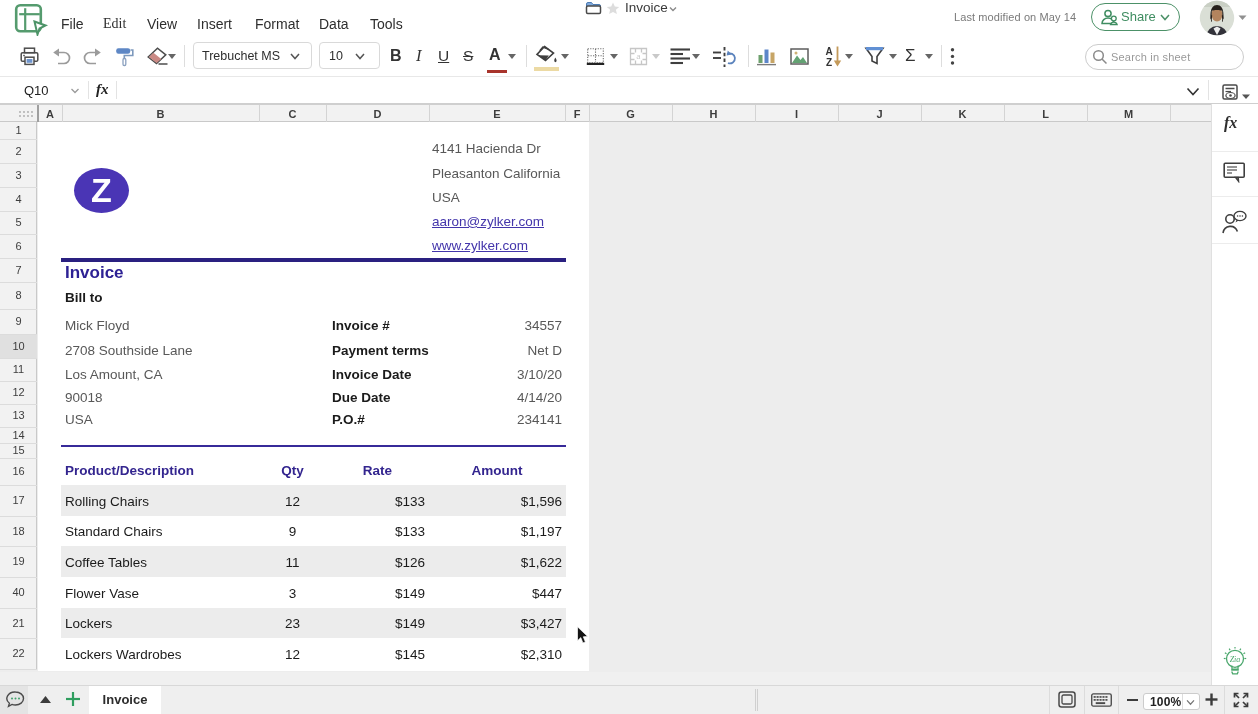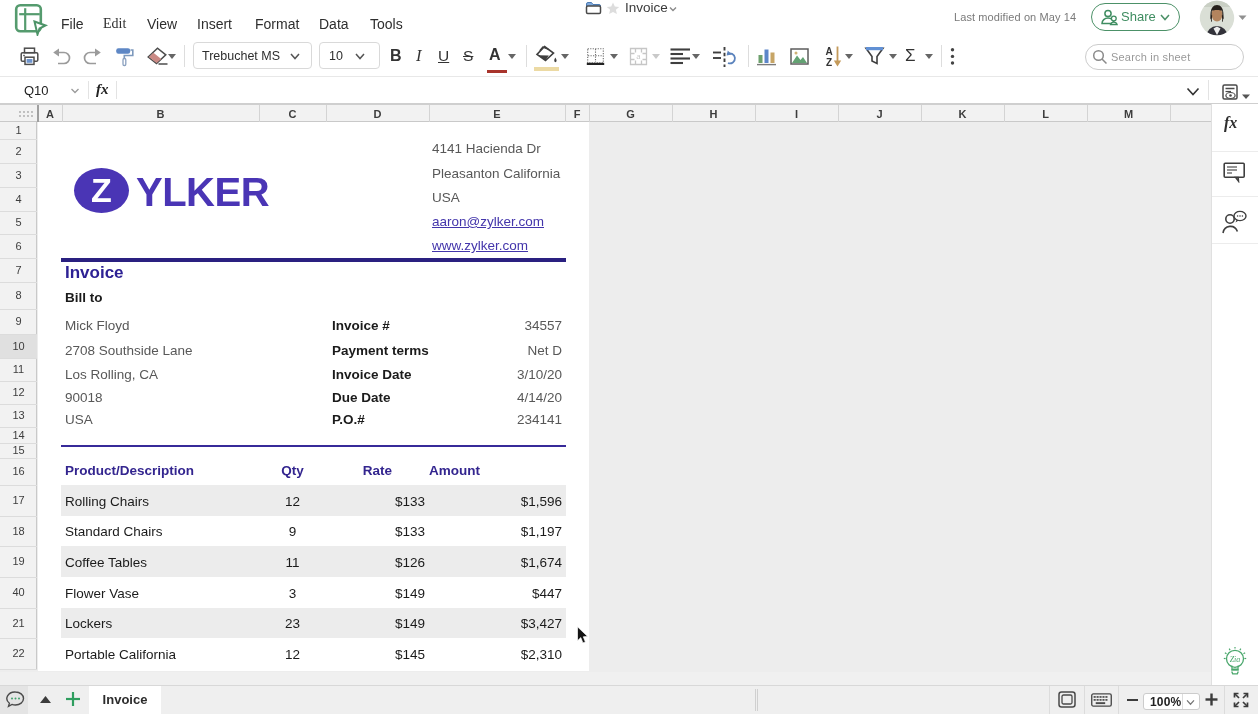--- a/index.html
+++ b/index.html
@@ -345,77 +345,76 @@
     <div class="abs rs" style="top:485px;"></div>
   <div class="abs rs" style="top:516px;"></div>
     <div class="abs rs" style="top:546px;"></div>
   <div class="abs rs" style="top:577px;"></div>
     <div class="abs rs" style="top:608px;"></div>
   <div class="abs rs" style="top:638px;"></div>
     <div class="abs rs" style="top:669px;"></div>
 
   <div class="abs" style="left:74px;top:168px;width:55px;height:45px;background:#4a35b5;border-radius:50%;"></div>
   <div class="abs" style="left:74px;top:168px;width:55px;height:45px;font-size:34px;font-weight:bold;color:#fff;text-align:center;line-height:45px;">Z</div>
-  <div class="abs" style="left:136px;top:170px;font-size:40px;font-weight:bold;color:#4a35b5;letter-spacing:-0.5px;">YLKER</div>
 
   <div class="cell gray" style="left:432px;top:141px;">4141 Hacienda Dr</div>
   <div class="cell gray" style="left:432px;top:166px;">Pleasanton California</div>
   <div class="cell gray" style="left:432px;top:190px;">USA</div>
   <div class="cell" style="left:432px;top:214px;color:#4335ab;text-decoration:underline;">aaron@zylker.com</div>
   <div class="cell" style="left:432px;top:238px;color:#4335ab;text-decoration:underline;">www.zylker.com</div>
 
   <div class="abs" style="left:61px;top:258.4px;width:505px;height:3.5px;background:#2a2080;"></div>
   <div class="cell" style="left:65px;top:262.5px;font-size:17px;font-weight:bold;color:#2d2194;">Invoice</div>
   <div class="cell" style="left:65px;top:290px;font-weight:bold;">Bill to</div>
 
   <div class="cell gray" style="left:65px;top:318px;">Mick Floyd</div>
   <div class="cell gray" style="left:65px;top:343px;">2708 Southside Lane</div>
-  <div class="cell gray" style="left:65px;top:367px;">Los Rolling, CA</div>
+  <div class="cell gray" style="left:65px;top:367px;">Los Amount, CA</div>
   <div class="cell gray" style="left:65px;top:390px;">90018</div>
   <div class="cell gray" style="left:65px;top:412px;">USA</div>
   <div class="cell" style="left:332px;top:318px;font-weight:bold;">Invoice #</div>
   <div class="cell" style="left:332px;top:343px;font-weight:bold;">Payment terms</div>
   <div class="cell" style="left:332px;top:367px;font-weight:bold;">Invoice Date</div>
   <div class="cell" style="left:332px;top:390px;font-weight:bold;">Due Date</div>
   <div class="cell" style="left:332px;top:412px;font-weight:bold;">P.O.#</div>
   <div class="cell gray" style="left:432px;top:318px;width:130px;text-align:right;">34557</div>
   <div class="cell gray" style="left:432px;top:343px;width:130px;text-align:right;">Net D</div>
   <div class="cell gray" style="left:432px;top:367px;width:130px;text-align:right;">3/10/20</div>
   <div class="cell gray" style="left:432px;top:390px;width:130px;text-align:right;">4/14/20</div>
   <div class="cell gray" style="left:432px;top:412px;width:130px;text-align:right;">234141</div>
   <div class="abs" style="left:61px;top:444.5px;width:505px;height:2.2px;background:#372a99;"></div>
 
   <div class="abs" style="left:61px;top:485px;width:505px;height:31px;background:#ececec;"></div>
   <div class="abs" style="left:61px;top:546px;width:505px;height:31px;background:#ececec;"></div>
   <div class="abs" style="left:61px;top:608px;width:505px;height:30px;background:#ececec;"></div>
   <div class="cell purple" style="left:65px;top:463px;">Product/Description</div>
   <div class="cell purple" style="left:259px;top:463px;width:67px;text-align:center;">Qty</div>
   <div class="cell purple" style="left:326px;top:463px;width:103px;text-align:center;">Rate</div>
-  <div class="cell purple" style="left:429px;top:463px;width:136px;text-align:left;">Amount</div>
+  <div class="cell purple" style="left:429px;top:463px;width:136px;text-align:center;">Amount</div>
   <div class="cell" style="left:65px;top:494px;">Rolling Chairs</div>
   <div class="cell" style="left:65px;top:524px;">Standard Chairs</div>
   <div class="cell" style="left:65px;top:555px;">Coffee Tables</div>
   <div class="cell" style="left:65px;top:586px;">Flower Vase</div>
   <div class="cell" style="left:65px;top:616px;">Lockers</div>
-  <div class="cell" style="left:65px;top:647px;">Portable California</div>
+  <div class="cell" style="left:65px;top:647px;">Lockers Wardrobes</div>
   <div class="cell" style="left:259px;top:494px;width:67px;text-align:center;">12</div>
   <div class="cell" style="left:259px;top:524px;width:67px;text-align:center;">9</div>
   <div class="cell" style="left:259px;top:555px;width:67px;text-align:center;">11</div>
   <div class="cell" style="left:259px;top:586px;width:67px;text-align:center;">3</div>
   <div class="cell" style="left:259px;top:616px;width:67px;text-align:center;">23</div>
   <div class="cell" style="left:259px;top:647px;width:67px;text-align:center;">12</div>
   <div class="cell" style="left:326px;top:494px;width:99px;text-align:right;">$133</div>
   <div class="cell" style="left:326px;top:524px;width:99px;text-align:right;">$133</div>
   <div class="cell" style="left:326px;top:555px;width:99px;text-align:right;">$126</div>
   <div class="cell" style="left:326px;top:586px;width:99px;text-align:right;">$149</div>
   <div class="cell" style="left:326px;top:616px;width:99px;text-align:right;">$149</div>
   <div class="cell" style="left:326px;top:647px;width:99px;text-align:right;">$145</div>
   <div class="cell" style="left:429px;top:494px;width:133px;text-align:right;">$1,596</div>
   <div class="cell" style="left:429px;top:524px;width:133px;text-align:right;">$1,197</div>
-  <div class="cell" style="left:429px;top:555px;width:133px;text-align:right;">$1,674</div>
+  <div class="cell" style="left:429px;top:555px;width:133px;text-align:right;">$1,622</div>
   <div class="cell" style="left:429px;top:586px;width:133px;text-align:right;">$447</div>
   <div class="cell" style="left:429px;top:616px;width:133px;text-align:right;">$3,427</div>
   <div class="cell" style="left:429px;top:647px;width:133px;text-align:right;">$2,310</div>
 
   <svg class="ico" style="left:576px;top:626px;" width="13" height="18" viewBox="0 0 13 18">
     <path d="M1.5 0.8 L1.5 14.8 L4.8 11.6 L6.9 16.9 L9.4 15.9 L7.3 10.8 L11.7 10.5 Z" fill="#151515" stroke="#fff" stroke-width="0.7"></path>
   </svg>
 
   <div id="sidebar" class="abs" style="left:1211px;top:104px;width:47px;height:581px;background:#fff;border-left:1px solid #e0e0e0;"></div>
   <div class="abs" style="left:1224px;top:114px;font-size:16px;font-weight:bold;font-style:italic;font-family:'Liberation Serif',serif;color:#2e2e2e;">fx</div>

